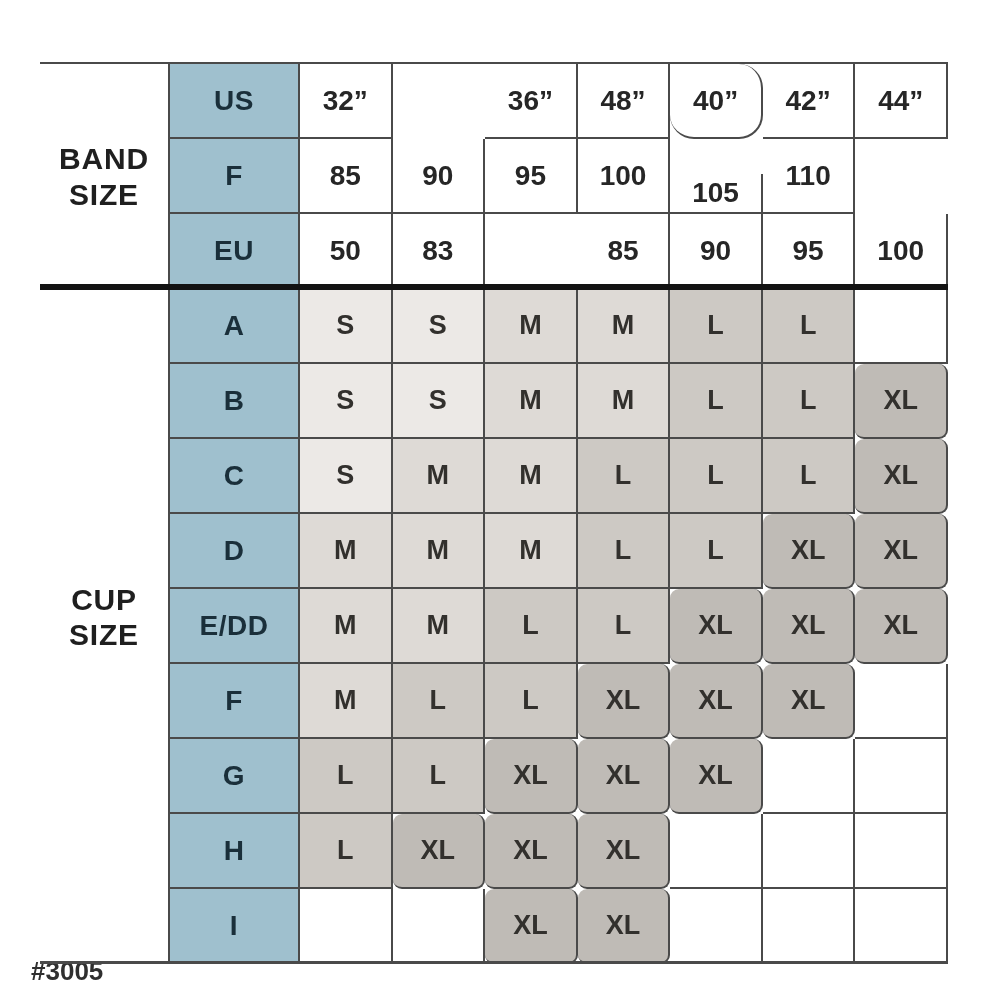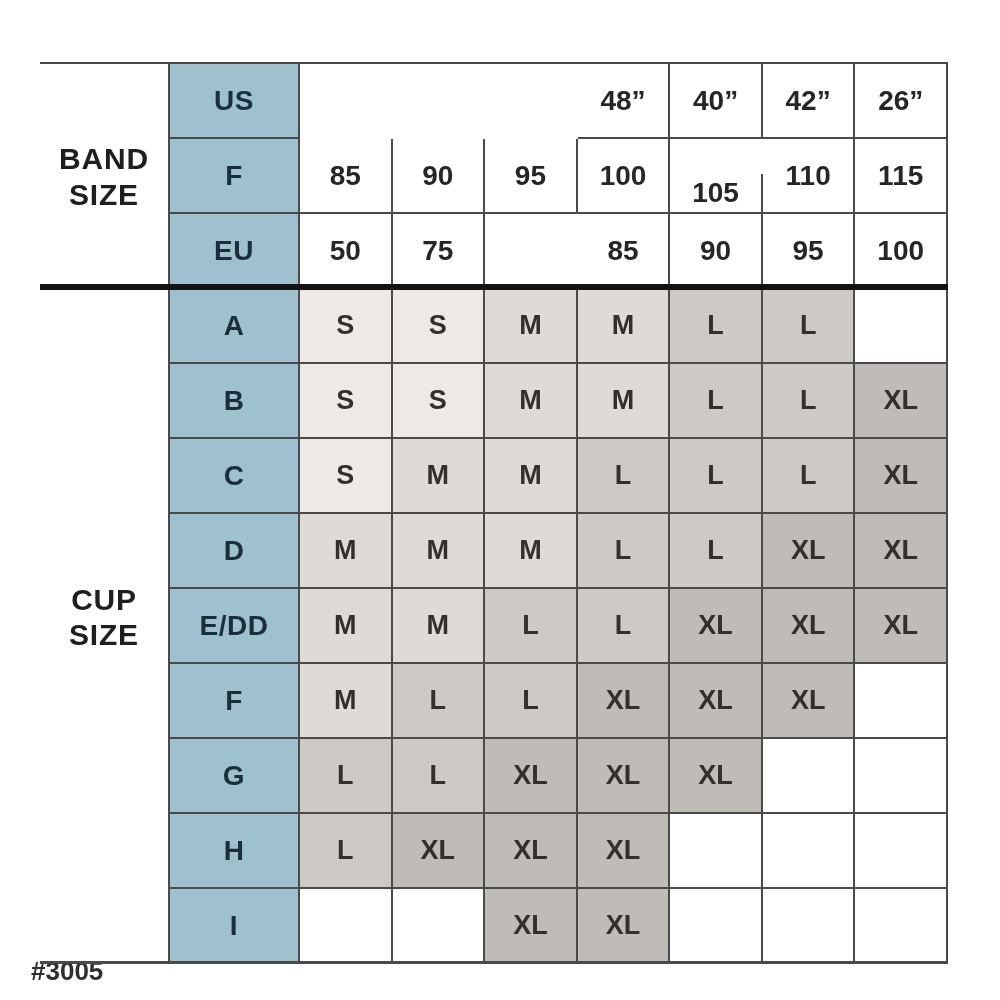--- a/index.html
+++ b/index.html
@@ -73,21 +73,21 @@
     color: #262626;
   }
   .cup-cell {
     font-size: 27px;
     font-weight: 600;
     color: #32302d;
   }
   .size-S  { background: var(--size-S-bg,  #ece9e6); }
   .size-M  { background: var(--size-M-bg,  #dedad6); }
   .size-L  { background: var(--size-L-bg,  #cdc9c4); }
-  .size-XL { background: var(--size-XL-bg, #bfbbb6); }
+  .size-XL { background: var(--size-XL-bg, #bfbbb6); border-radius: 9px; }
   .group-label {
     display: flex;
     flex-direction: column;
     align-items: center;
     justify-content: center;
     font-size: 30px;
     font-weight: 700;
     letter-spacing: 0.8px;
     line-height: 1.18;
     color: #1f1f1f;
@@ -122,35 +122,36 @@
     <div class="group-label band-label">
       <span>BAND</span>
       <span>SIZE</span>
     </div>
     <div class="group-label cup-label">
       <span>CUP</span>
       <span>SIZE</span>
     </div>
     <div class="thick-separator"></div>
   <div class="cell header-cell" style="grid-area: 1 / 2;">US</div>
+      <div class="cell band-cell" style="grid-area: 1 / 3;">32”</div>
+      <div class="cell band-cell" style="grid-area: 1 / 5;">36”</div>
       <div class="cell band-cell" style="grid-area: 1 / 6;">48”</div>
-      <div class="cell band-cell" style="grid-area: 1 / 7;">40”</div>
+      <div class="cell band-cell" style="grid-area: 1 / 7; border-radius: 24px;">40”</div>
       <div class="cell band-cell" style="grid-area: 1 / 8;">42”</div>
-      <div class="cell band-cell" style="grid-area: 1 / 9;">26”</div>
+      <div class="cell band-cell" style="grid-area: 1 / 9;">44”</div>
       <div class="cell header-cell" style="grid-area: 2 / 2;">F</div>
       <div class="cell band-cell" style="grid-area: 2 / 3;">85</div>
       <div class="cell band-cell" style="grid-area: 2 / 4;">90</div>
       <div class="cell band-cell" style="grid-area: 2 / 5;">95</div>
       <div class="cell band-cell" style="grid-area: 2 / 6;">100</div>
       <div class="cell band-cell" style="grid-area: 2 / 7; margin-top: 35px;">105</div>
       <div class="cell band-cell" style="grid-area: 2 / 8;">110</div>
-      <div class="cell band-cell" style="grid-area: 2 / 9;">115</div>
       <div class="cell header-cell" style="grid-area: 3 / 2;">EU</div>
       <div class="cell band-cell" style="grid-area: 3 / 3;">50</div>
-      <div class="cell band-cell" style="grid-area: 3 / 4;">75</div>
+      <div class="cell band-cell" style="grid-area: 3 / 4;">83</div>
       <div class="cell band-cell" style="grid-area: 3 / 6;">85</div>
       <div class="cell band-cell" style="grid-area: 3 / 7;">90</div>
       <div class="cell band-cell" style="grid-area: 3 / 8;">95</div>
       <div class="cell band-cell" style="grid-area: 3 / 9;">100</div>
       <div class="cell header-cell" style="grid-area: 4 / 2;">A</div>
       <div class="cell cup-cell size-S" style="grid-area: 4 / 3;">S</div>
       <div class="cell cup-cell size-S" style="grid-area: 4 / 4;">S</div>
       <div class="cell cup-cell size-M" style="grid-area: 4 / 5;">M</div>
       <div class="cell cup-cell size-M" style="grid-area: 4 / 6;">M</div>
       <div class="cell cup-cell size-L" style="grid-area: 4 / 7;">L</div>

